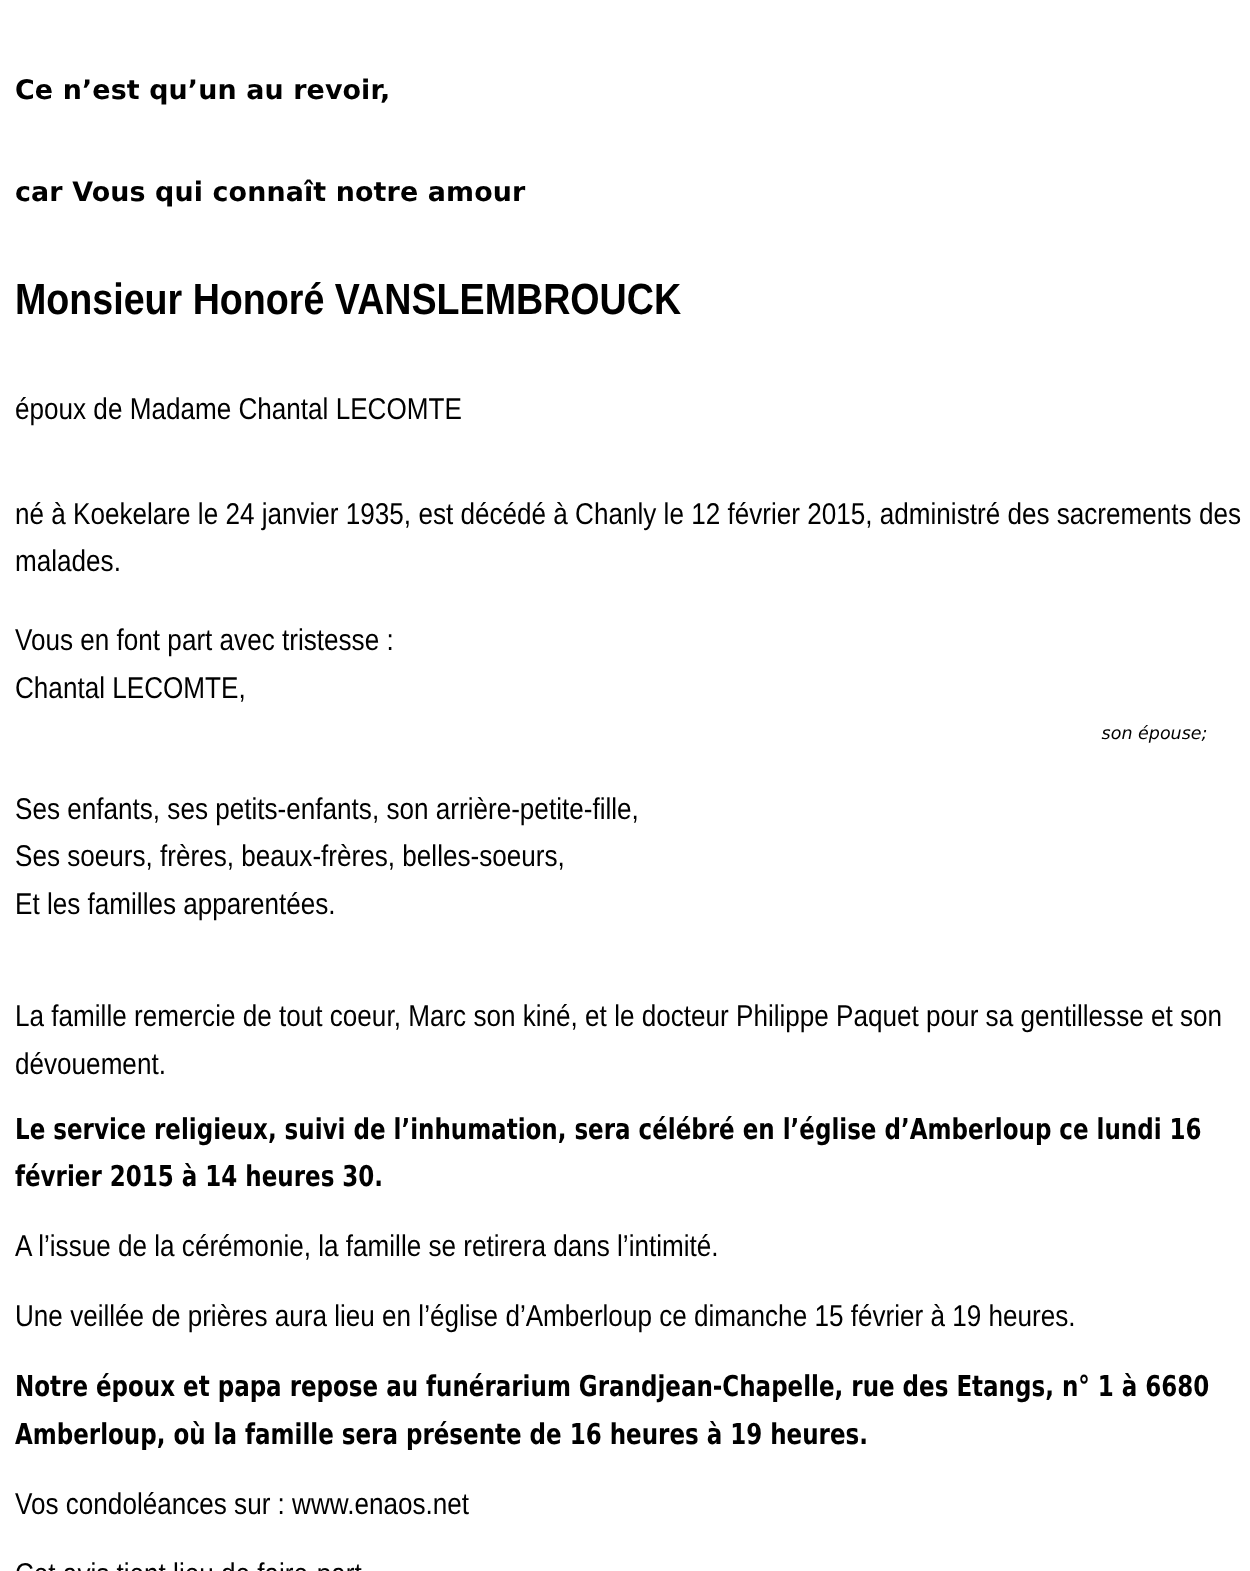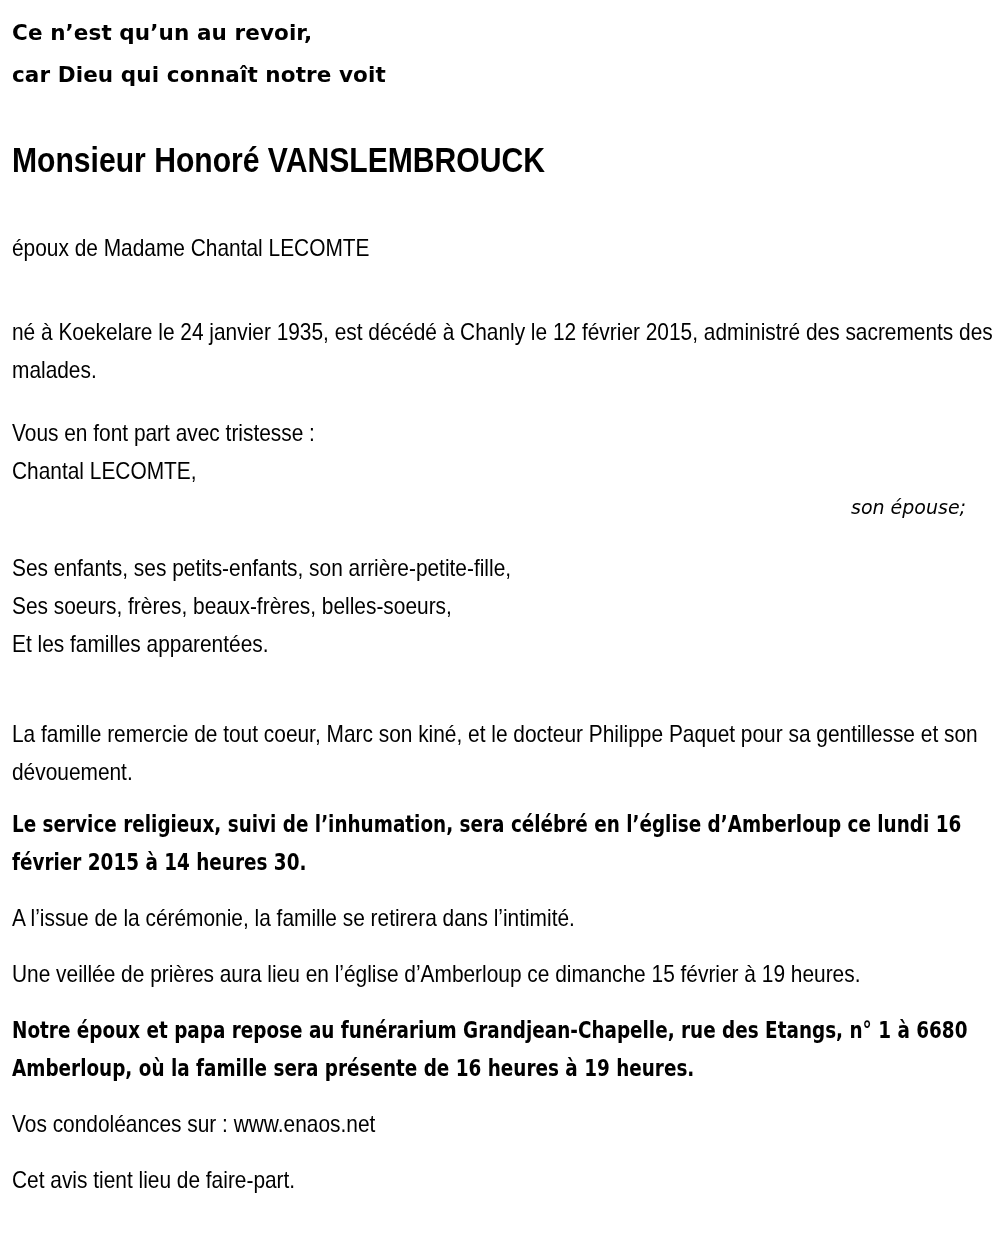--- a/index.html
+++ b/index.html
@@ -30,20 +30,21 @@
     margin: 0;
     padding-top: 12px;
   }
   .verse-line {
     font-family: "DejaVu Sans", sans-serif;
     font-weight: 700;
     font-size: 21.5px;
     line-height: 42px;
     letter-spacing: 0.1px;
     white-space: nowrap;
+    margin-top: 40px;
   }
 
   
   .deceased-name {
     font-family: "Liberation Sans Narrow", "Liberation Sans", sans-serif;
     font-weight: 700;
     font-size: 35px;
     line-height: 42px;
     transform: scaleX(0.86);
     transform-origin: left center;
@@ -90,33 +91,33 @@
     position: relative;
     height: 34px;
   }
   .attribution {
     position: absolute;
     right: 20px;
     top: 0;
     font-family: "DejaVu Sans", sans-serif;
     font-style: italic;
     font-weight: 400;
-    font-size: 19px;
+    font-size: 14px;
     line-height: 34px;
     white-space: nowrap;
   }
 </style>
 </head>
 <body>
 
 <div class="notice">
 
   <div class="verse">
     <div class="verse-line">Ce n’est qu’un au revoir,</div>
-    <div class="verse-line">car Dieu qui connaît notre voit</div>
+    <div class="verse-line">car Vous qui connaît notre amour</div>
   </div>
 
   <h1 class="deceased-name">Monsieur Honoré VANSLEMBROUCK</h1>
 
   <p class="body-text spouse-of">époux de Madame Chantal LECOMTE</p>
 
   <p class="body-text birth-death">né à Koekelare le 24 janvier 1935, est décédé à Chanly le 12 février 2015, administré des sacrements des malades.</p>
 
   <p class="body-text announce">Vous en font part avec tristesse :</p>
   <p class="body-text">Chantal LECOMTE,</p>

